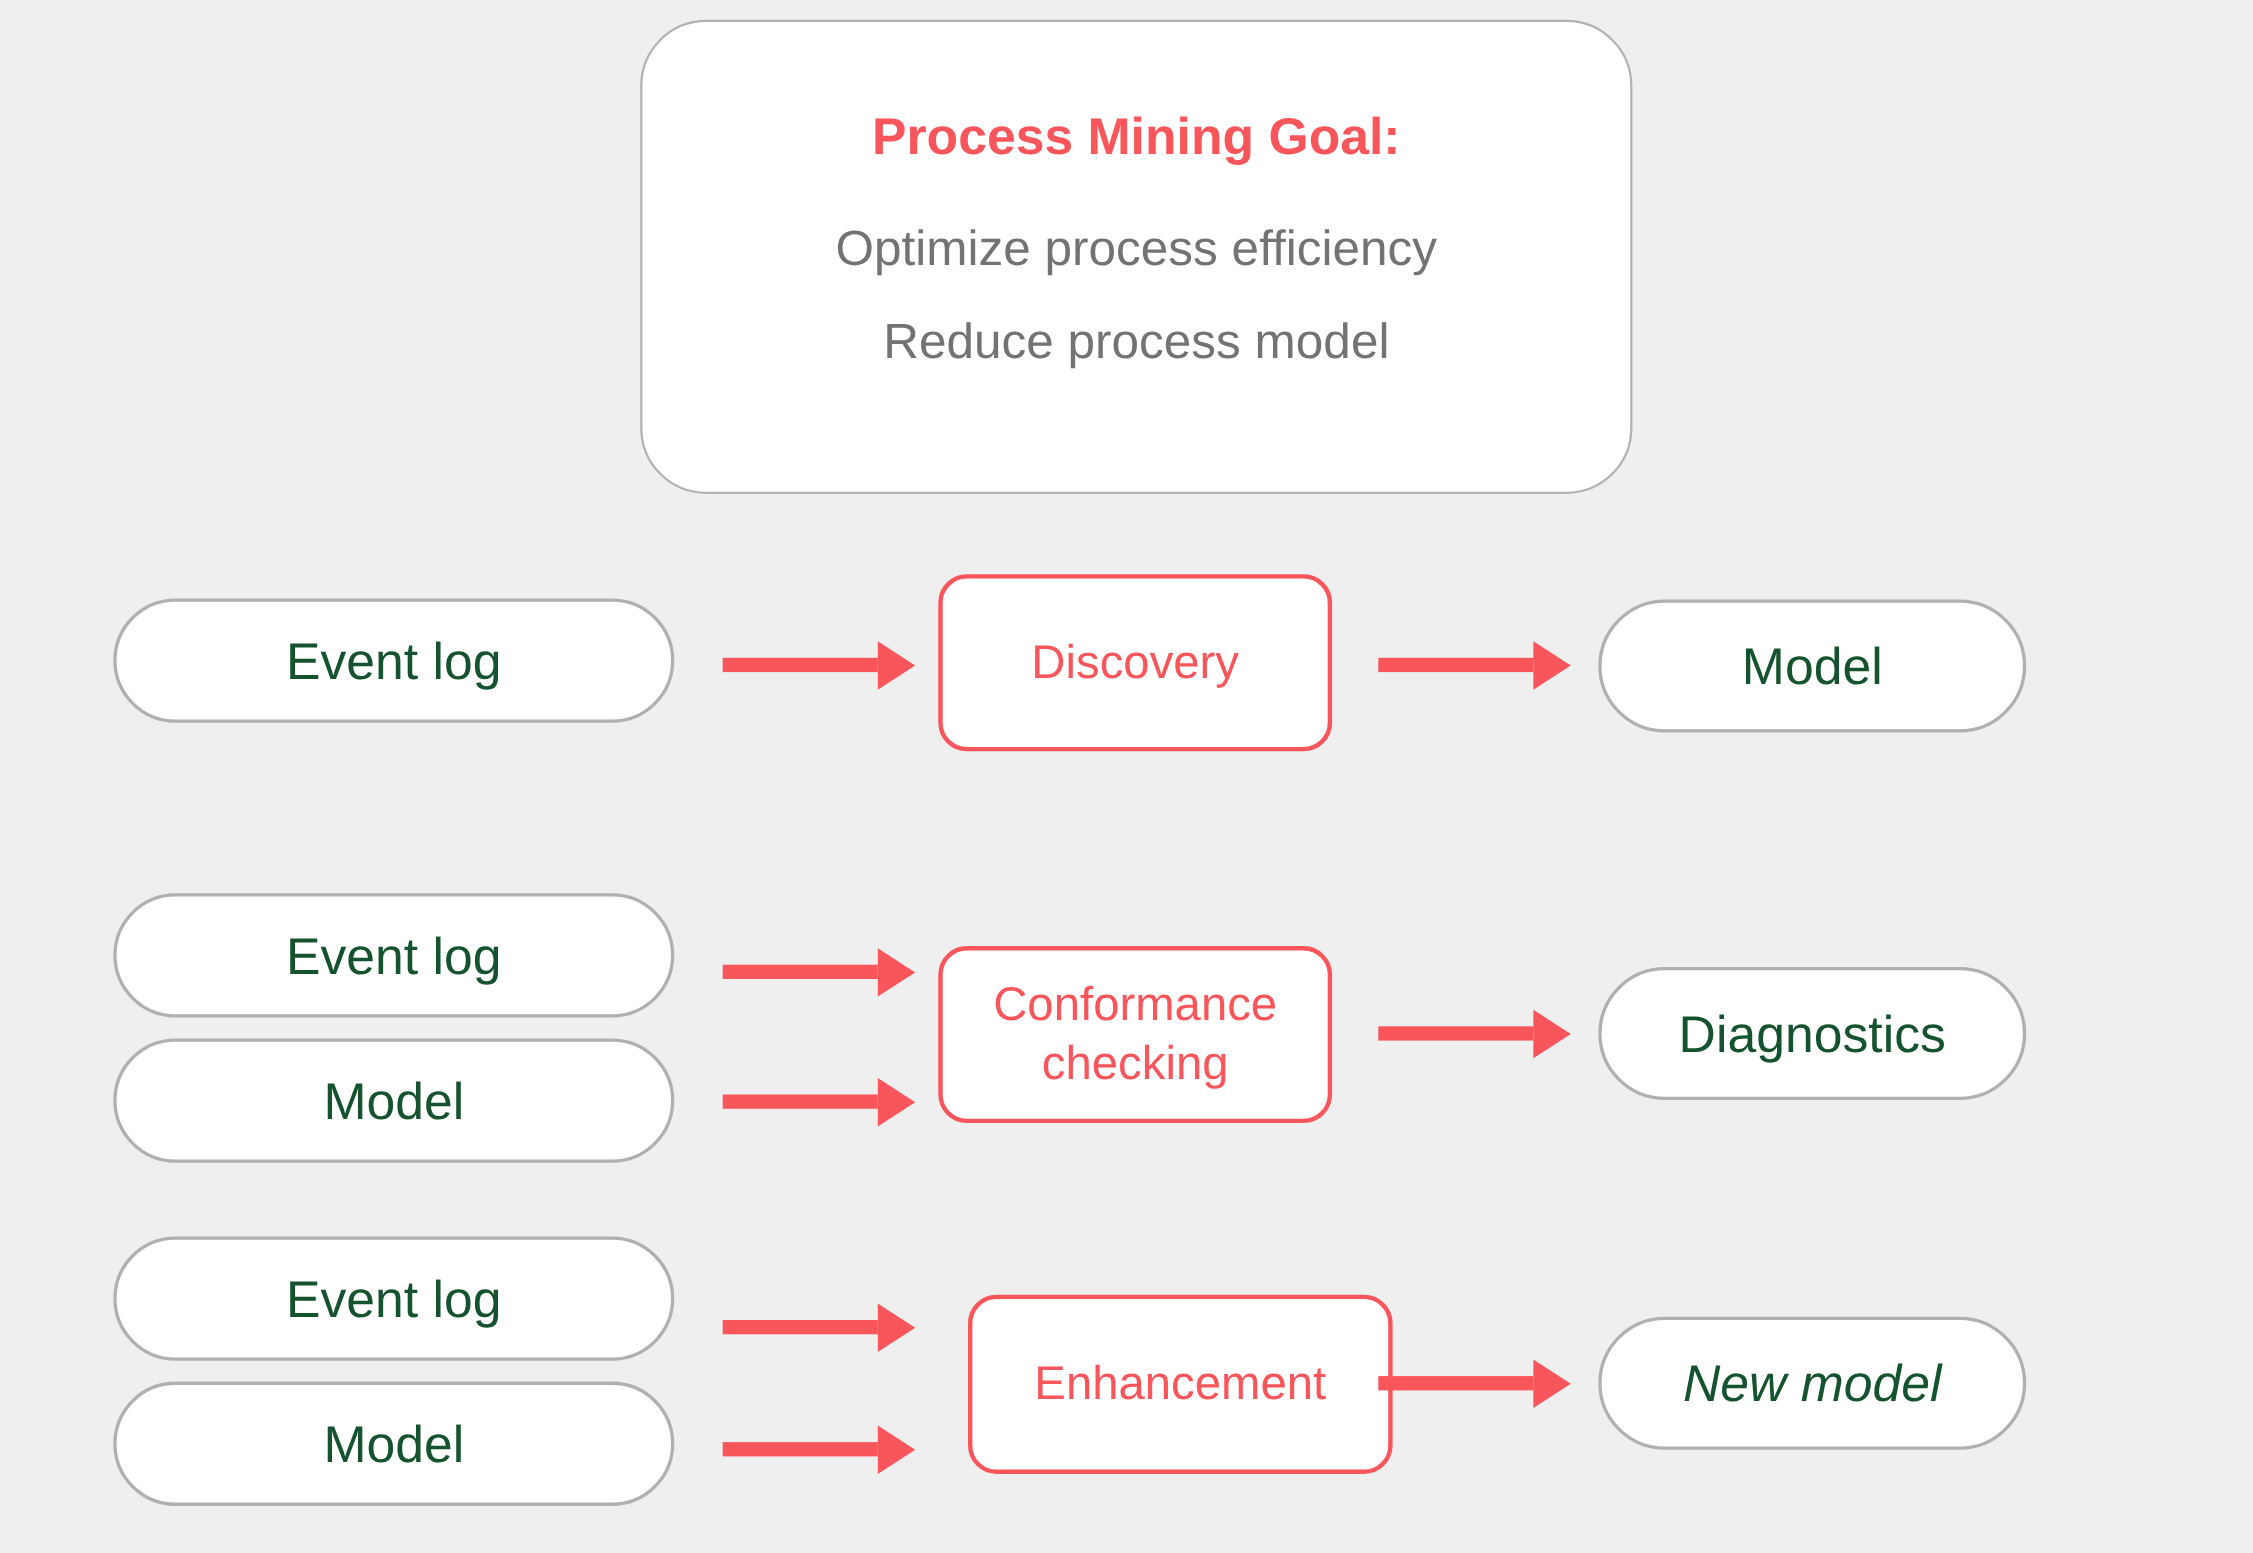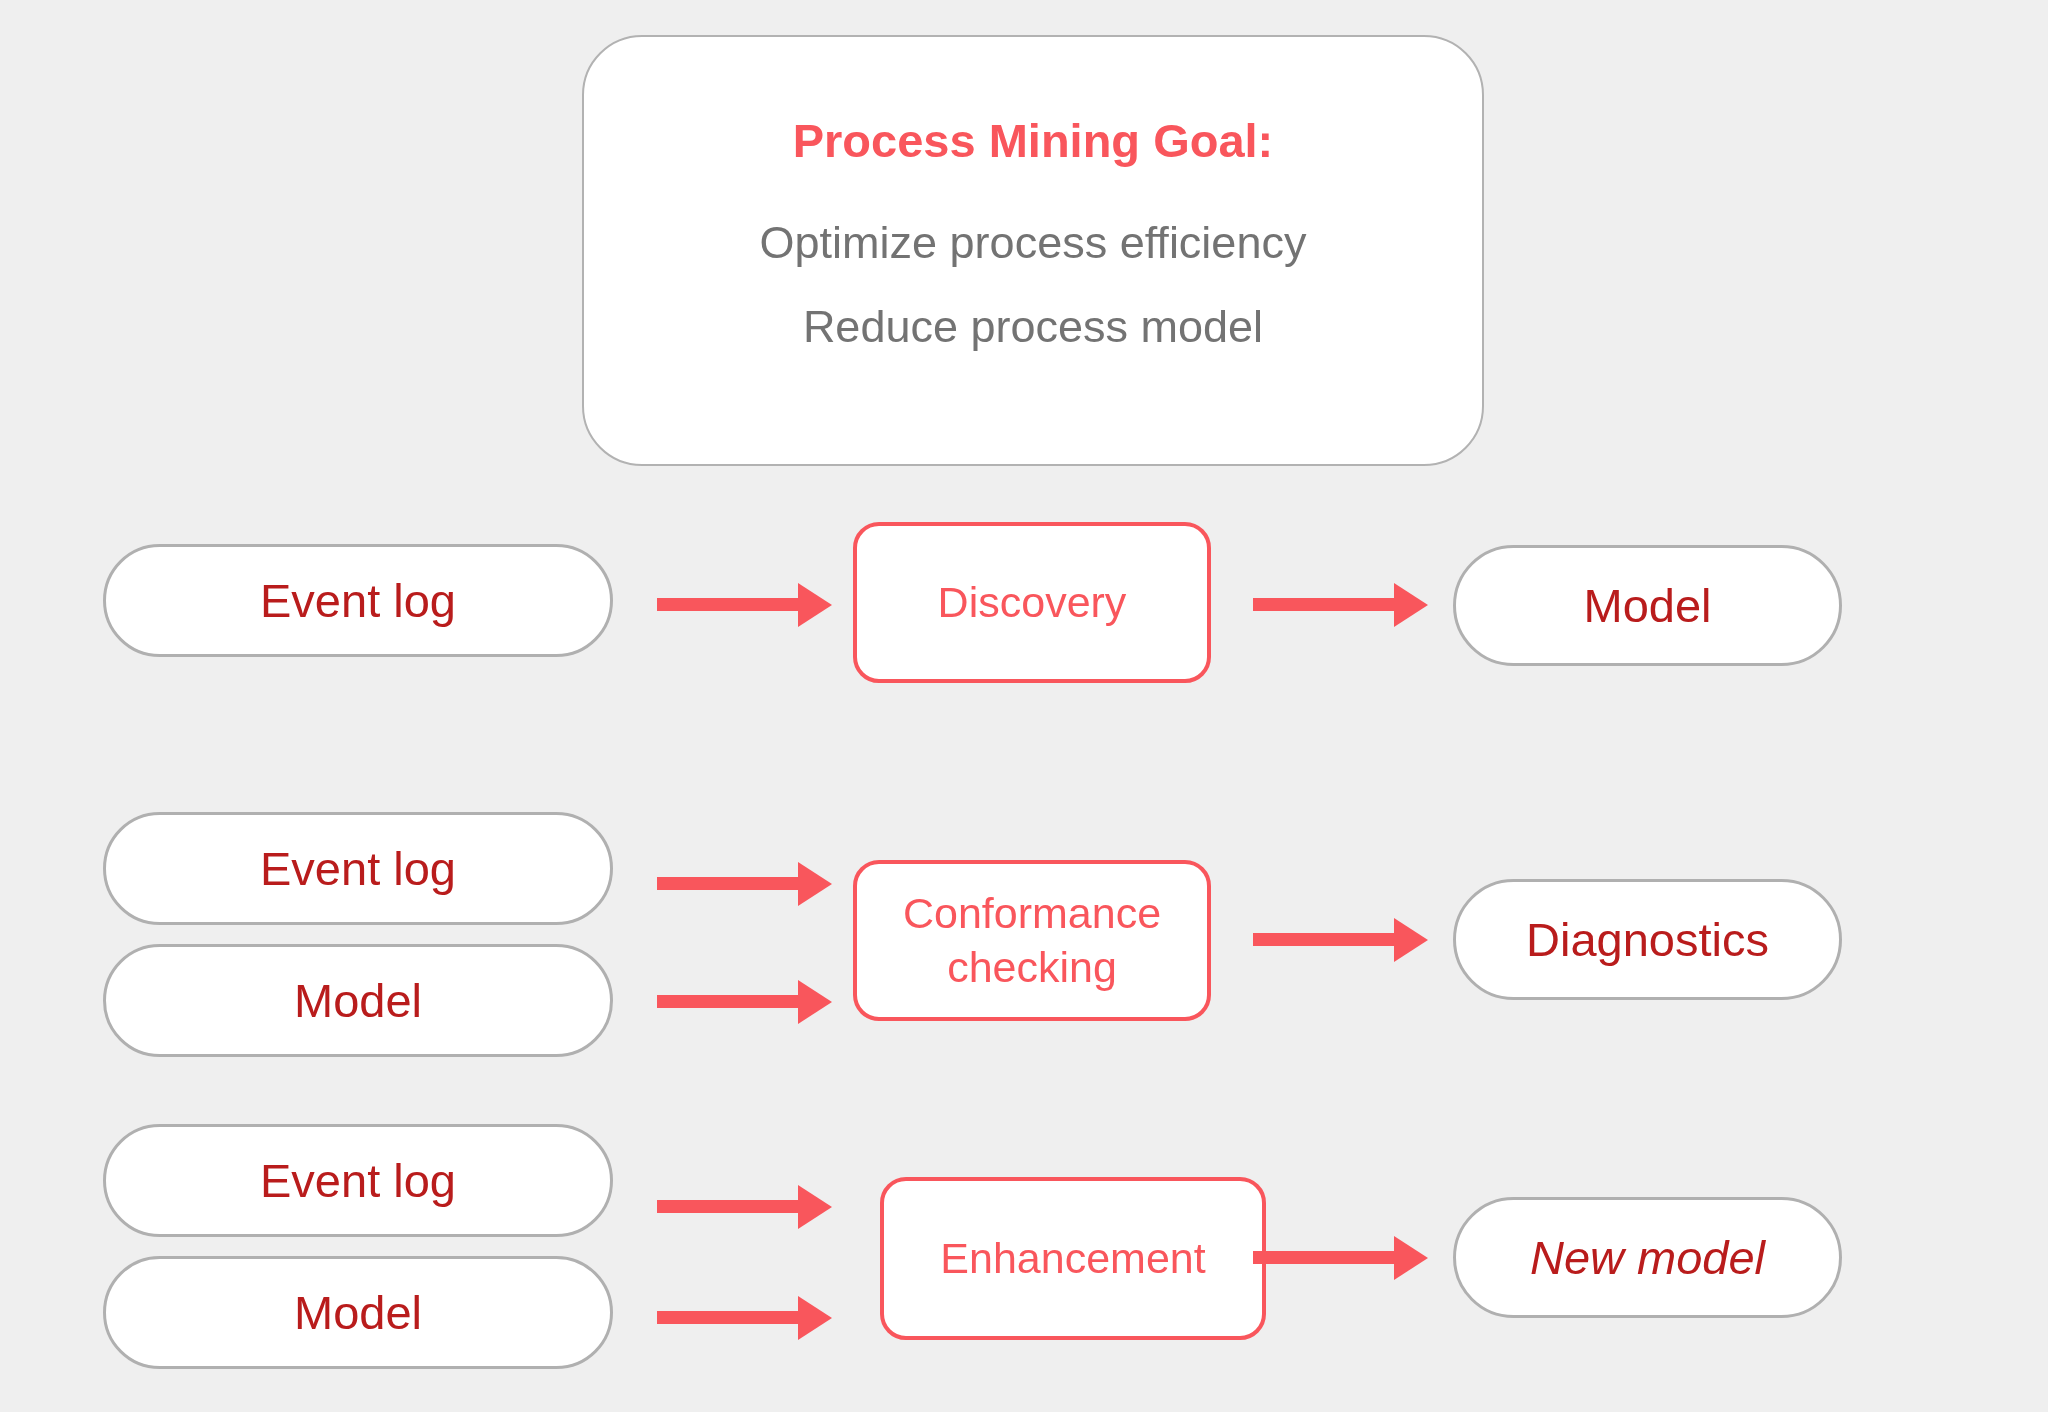--- a/index.html
+++ b/index.html
@@ -8,21 +8,21 @@
     width: 2048px;
     height: 1412px;
     background: #efefef;
     font-family: "Liberation Sans", sans-serif;
     overflow: hidden;
   }
 
   
   .goal-box {
     position: absolute;
-    left: 582px; top: 35px;
+    left: 582px; top: 18px;
     width: 902px; height: 431px;
     box-sizing: border-box;
     background: #ffffff;
     border: 2px solid #b2b2b2;
     border-radius: 60px;
     text-align: center;
     padding-top: 74px;
   }
   .goal-title {
     font-size: 47px;
@@ -40,21 +40,21 @@
   
   .pill {
     position: absolute;
     box-sizing: border-box;
     background: #ffffff;
     border: 3px solid #b0b0b0;
     border-radius: 70px;
     display: flex;
     align-items: center;
     justify-content: center;
-    color: #b91c1c;
+    color: #14532d;
     font-size: 47px;
   }
 
   
   .process-box {
     position: absolute;
     box-sizing: border-box;
     background: #ffffff;
     border: 4px solid #f9565c;
     border-radius: 26px;

